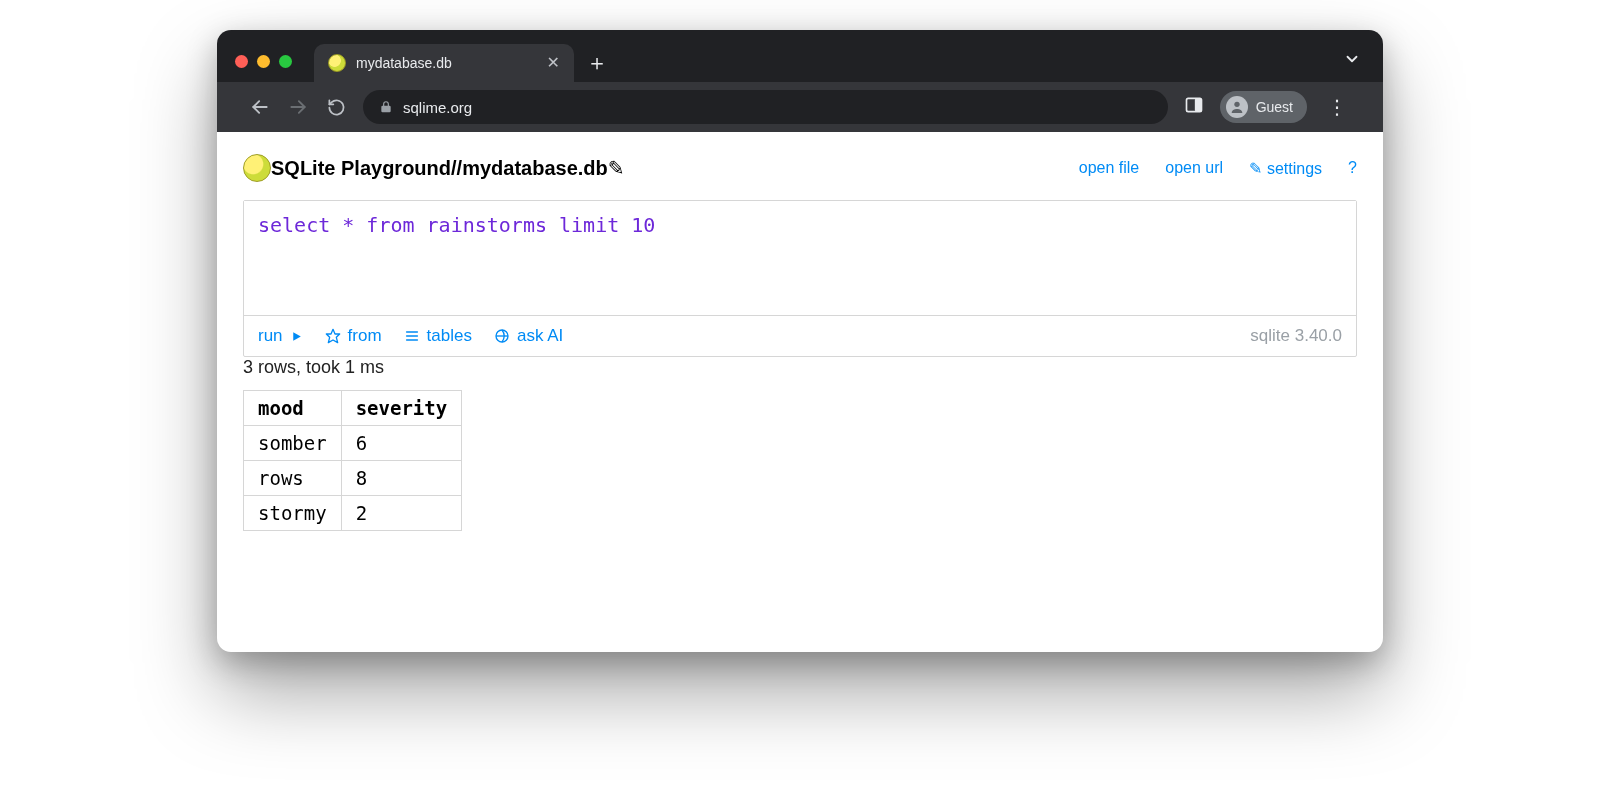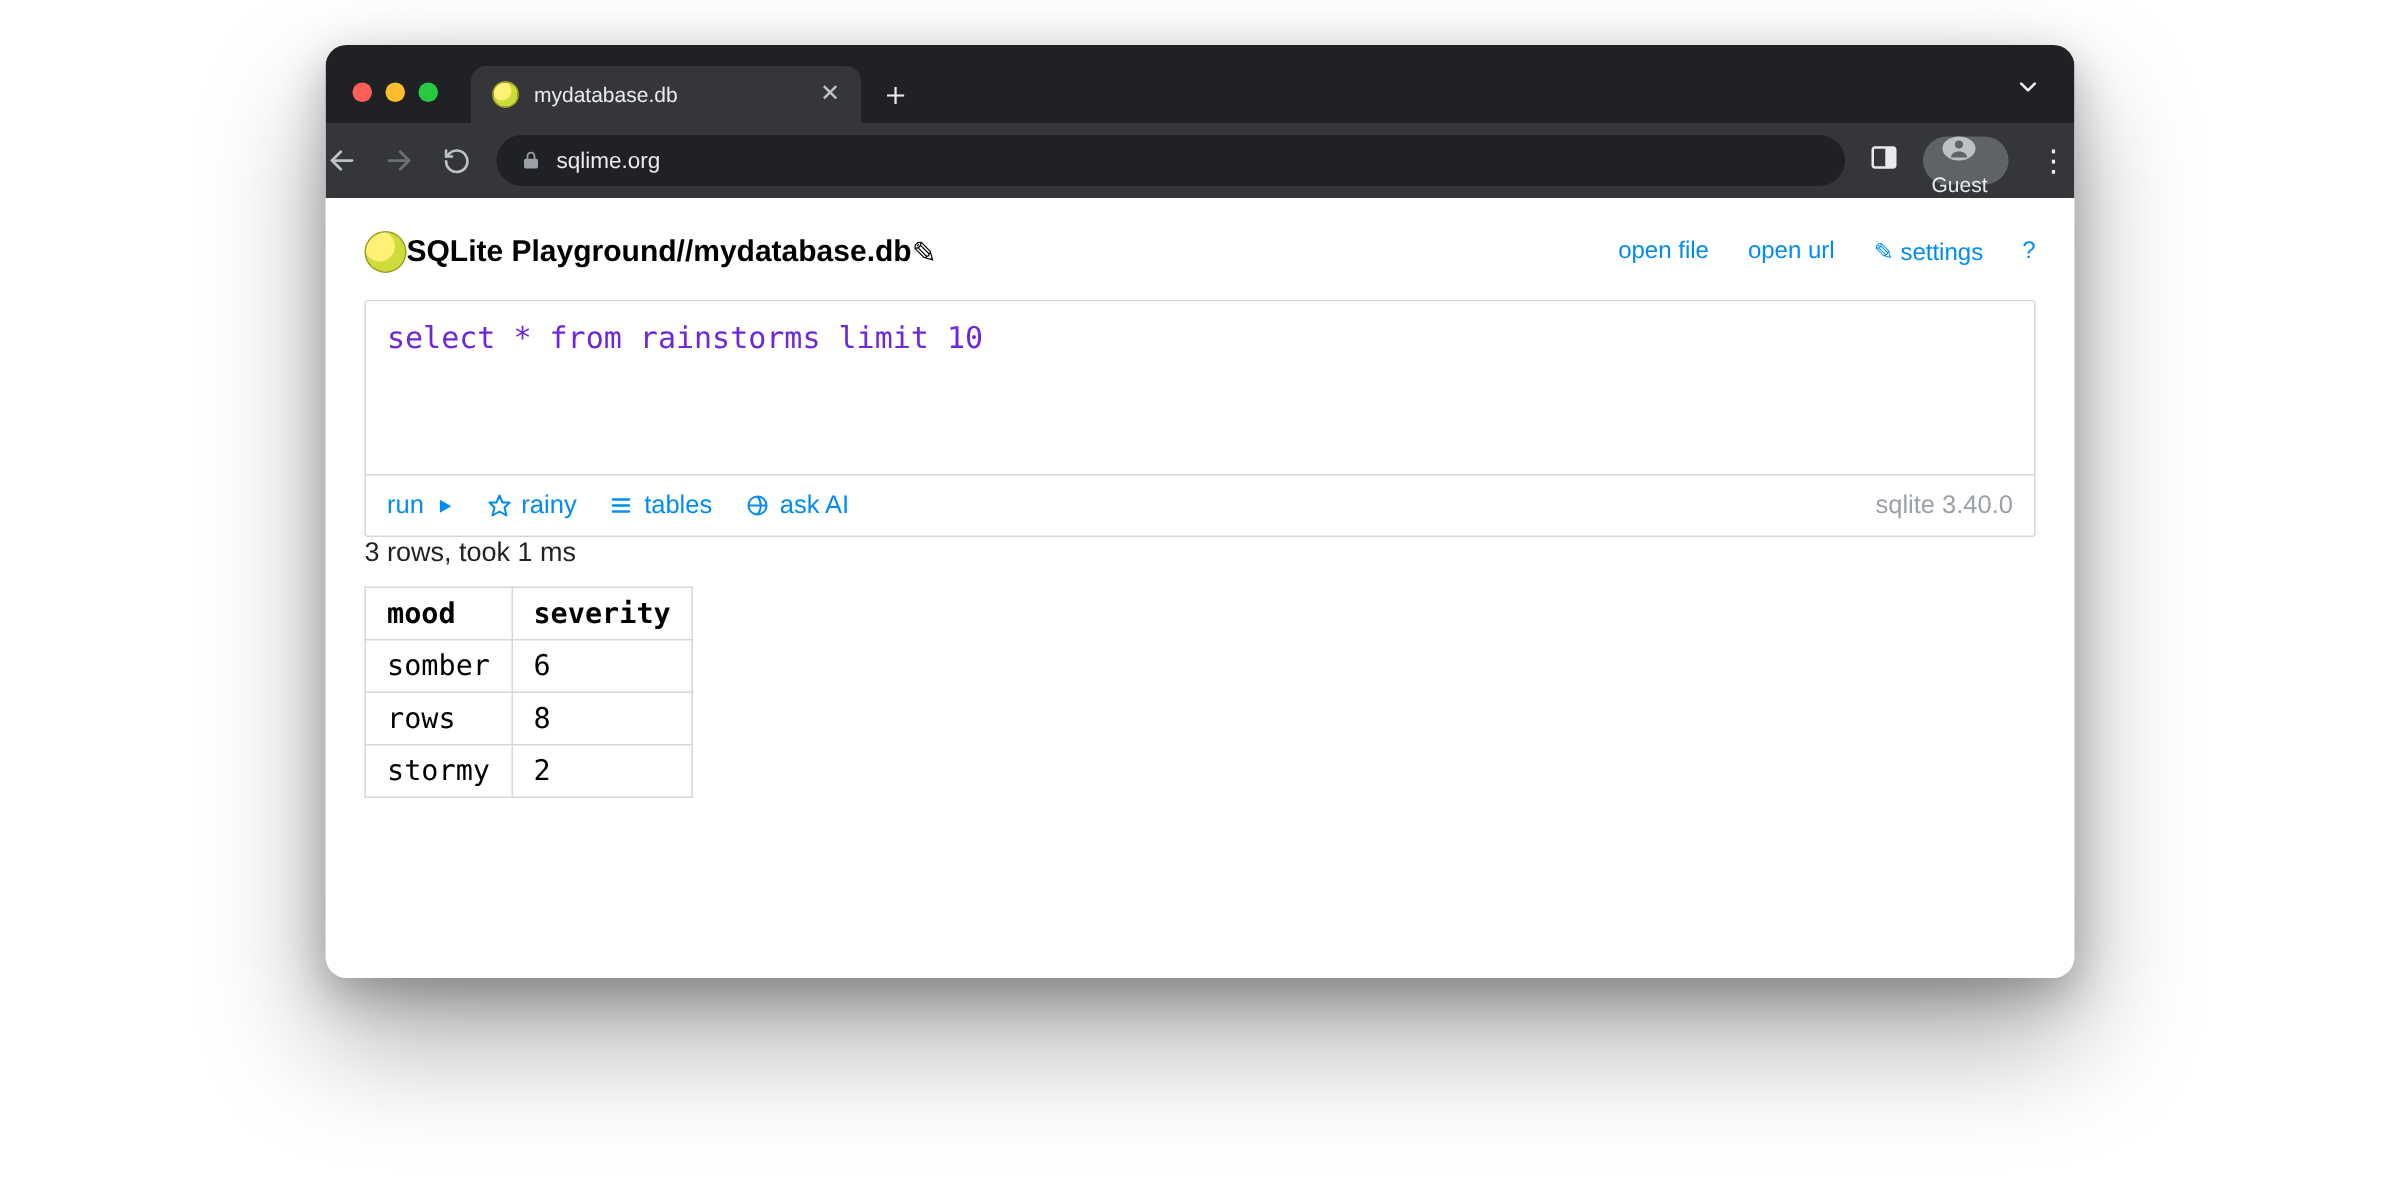--- a/index.html
+++ b/index.html
@@ -75,21 +75,21 @@
   }
   .tabstrip .spacer{flex:1}
   .winctrl{color:#e8eaed;margin-bottom:10px;margin-right:8px;cursor:pointer}
 
   
   .urlbar{
     background:var(--tab-bg);
     display:flex;
     align-items:center;
     gap:16px;
-    padding:8px 0;
+    padding:8px 32px;
     height:50px;
   }
   .navbtn{color:#bdc1c6;width:22px;text-align:center;cursor:pointer}
   .navbtn.dim{color:#6b6f73}
   .navbtn svg{display:block;margin:auto}
   .omni{
     flex:1;
     background:var(--chrome-dark);
     border-radius:22px;
     height:34px;
@@ -97,21 +97,21 @@
     align-items:center;
     gap:10px;
     padding:0 16px;
     color:#e8eaed;
     font-size:15px;
   }
   .lock{color:#9aa0a6;flex:none}
   .pill{
     background:#5f6368;border-radius:20px;height:32px;
     display:flex;align-items:center;gap:8px;padding:0 14px 0 6px;
-    color:#e8eaed;font-size:14px;cursor:pointer;flex-direction:column;
+    color:#e8eaed;font-size:14px;cursor:pointer;
   }
   .avatar{width:22px;height:22px;border-radius:50%;background:#bdc1c6;display:flex;align-items:center;justify-content:center}
   .avatar svg{width:16px;height:16px;fill:#5f6368}
   .panel-icon{color:#e8eaed;cursor:pointer}
   .kebab{color:#e8eaed;font-size:20px;cursor:pointer;padding:0 4px}
 
   
   .page{
     padding:22px 26px 60px;
     min-height:520px;
@@ -260,21 +260,21 @@
                   <polygon points="6 4 20 12 6 20"></polygon>
                 </svg>
             </span>
           </span>
           <span class="tool">
             <span class="icon">
               <svg width="16" height="16" viewBox="0 0 24 24" fill="none" stroke="currentColor" stroke-width="2" stroke-linejoin="round">
                   <polygon points="12 2 15 9 22 9 17 14 19 22 12 18 5 22 7 14 2 9 9 9"></polygon>
                 </svg>
             </span>
-            <span>rainy</span>
+            <span>from</span>
           </span>
           <span class="tool">
             <span class="icon">
               <svg width="16" height="16" viewBox="0 0 24 24" fill="none" stroke="currentColor" stroke-width="2.4" stroke-linecap="round">
                   <line x1="4" y1="6" x2="20" y2="6"></line>
                   <line x1="4" y1="12" x2="20" y2="12"></line>
                   <line x1="4" y1="18" x2="20" y2="18"></line>
                 </svg>
             </span>
             <span>tables</span>

